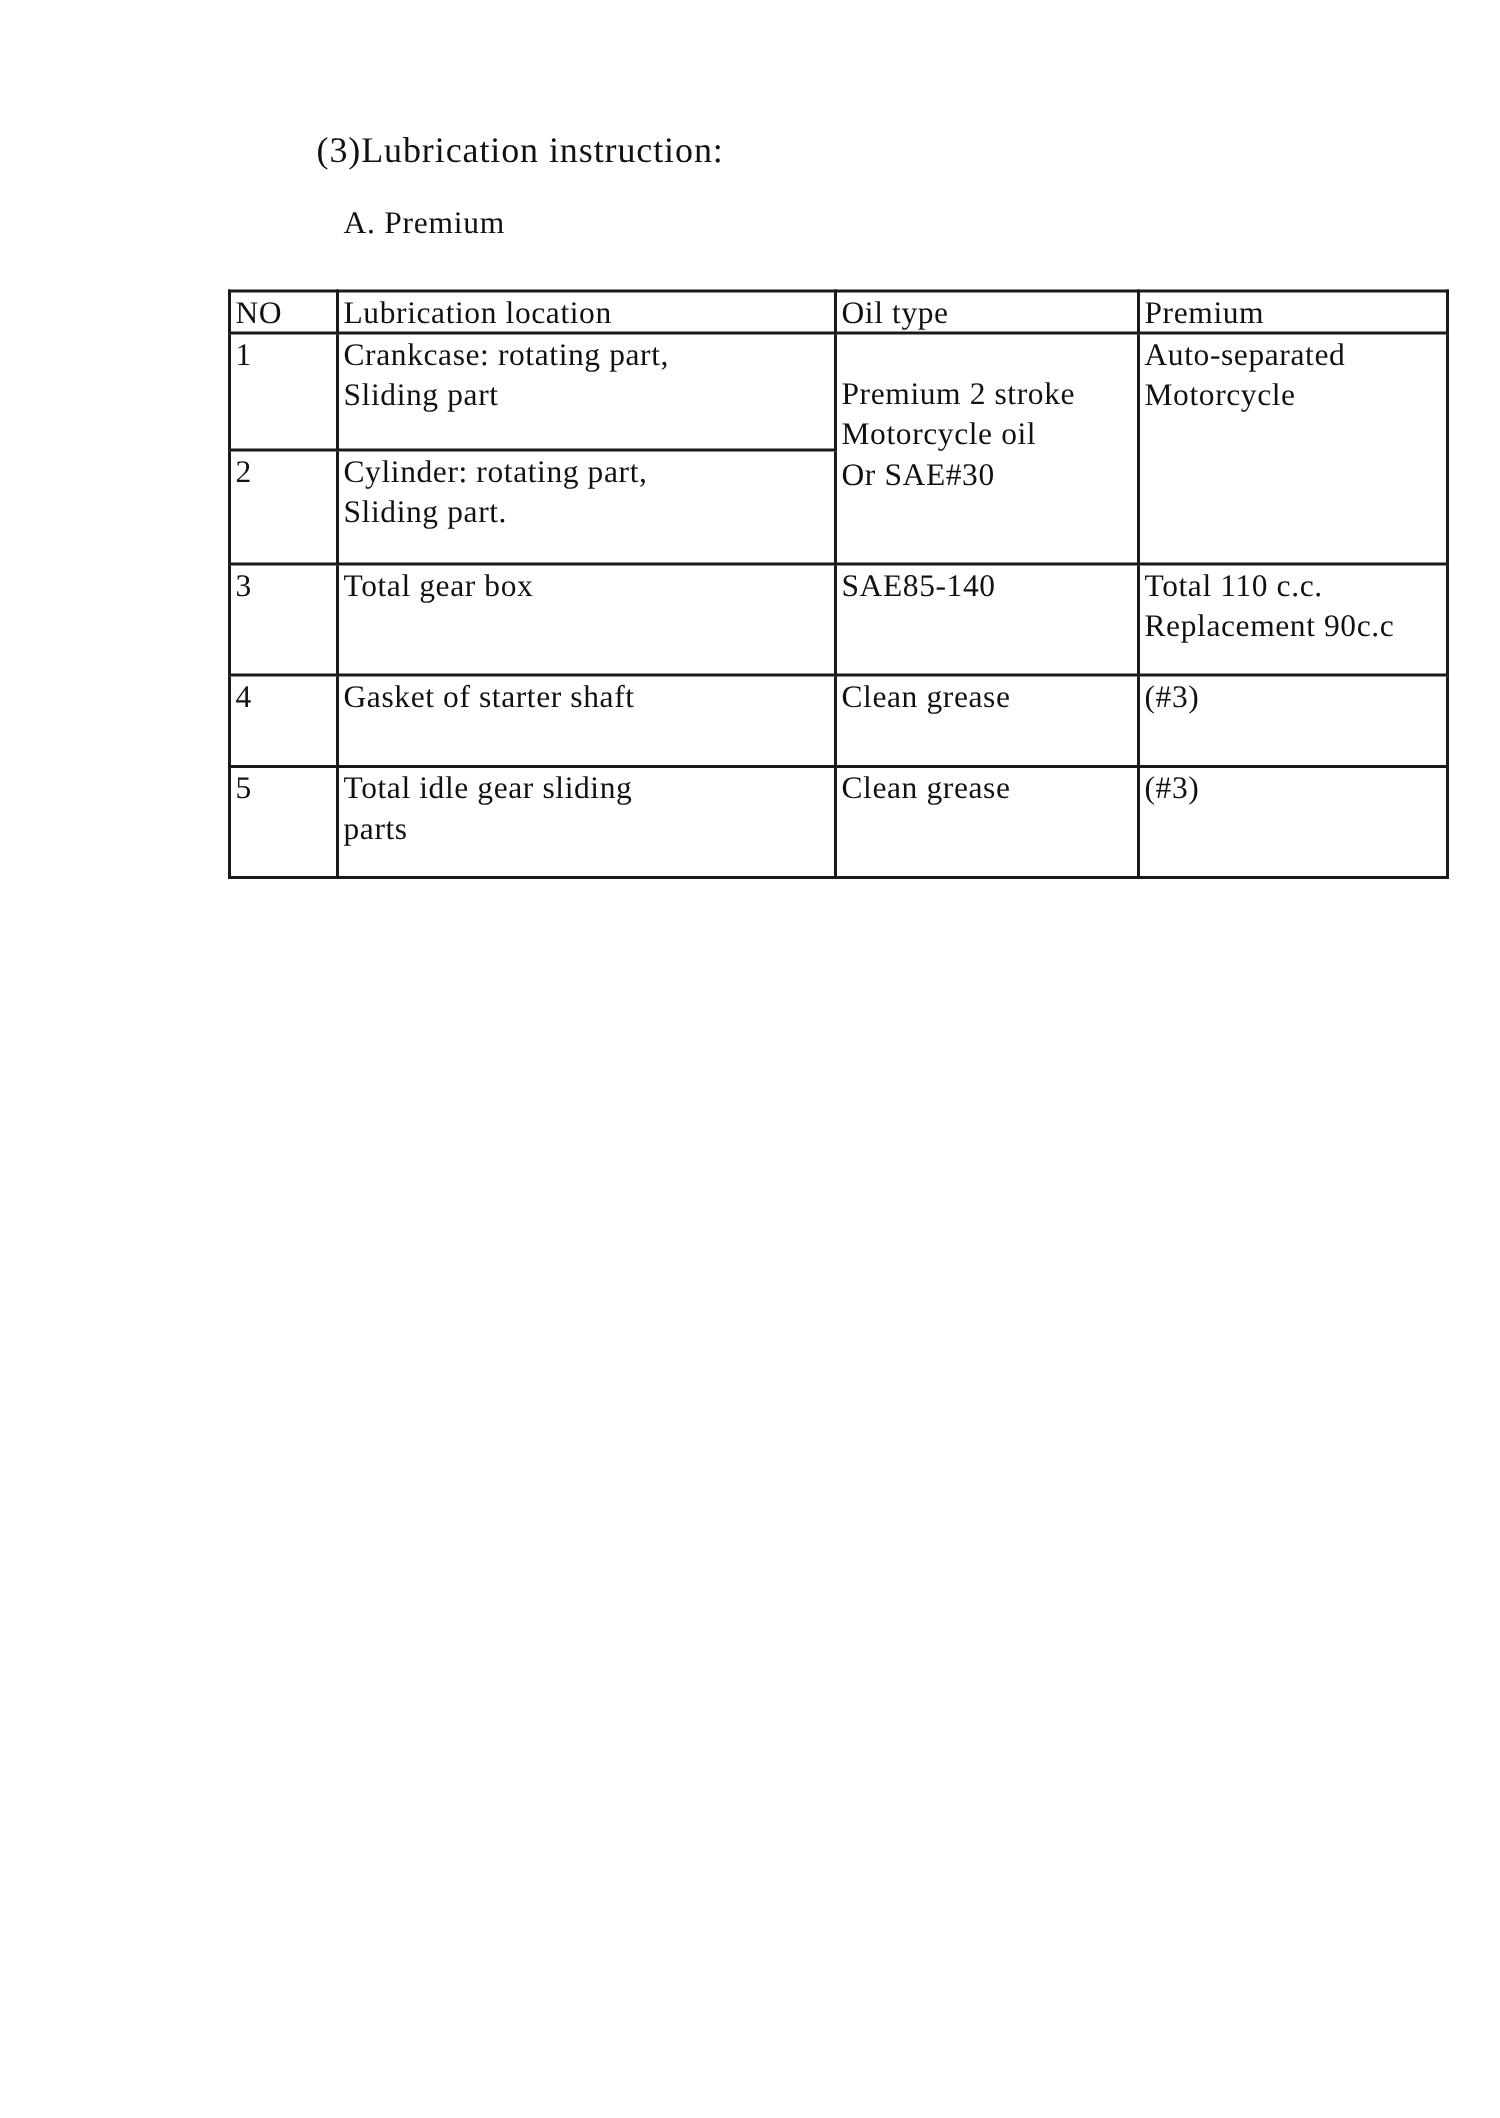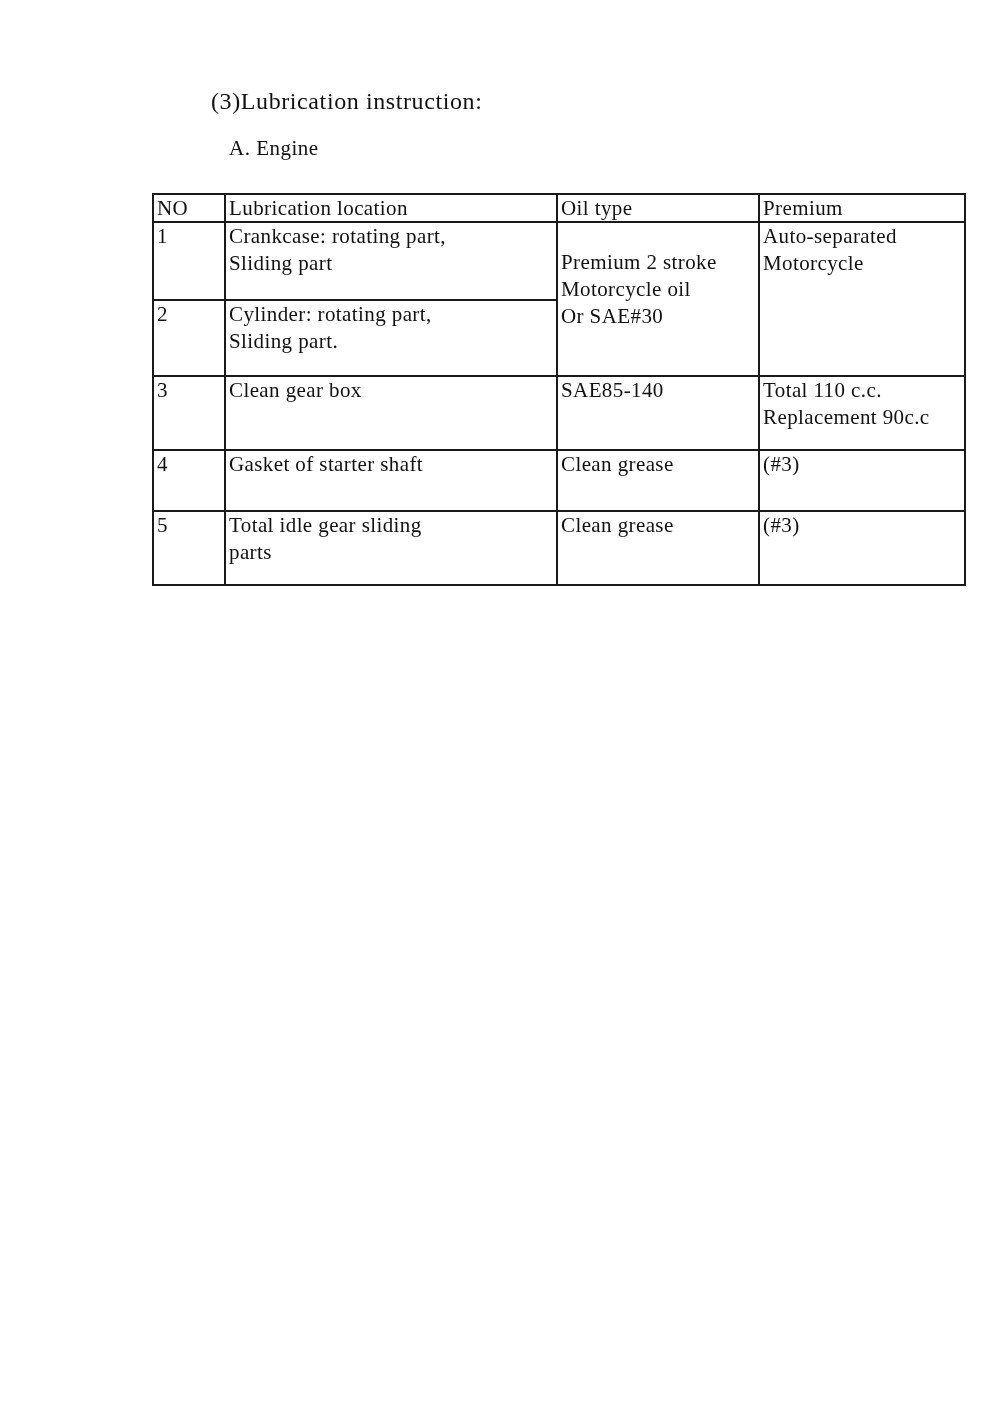--- a/index.html
+++ b/index.html
@@ -61,21 +61,21 @@
     tr.r1 td { height: 76px; }
     tr.r2 td { height: 74px; }
     tr.r3 td { height: 72px; }
     tr.r4 td { height: 59px; }
     tr.r5 td { height: 72px; }
   </style>
 </head>
 <body>
 
 <div class="heading">(3)Lubrication instruction:</div>
-<div class="subheading">A. Engine</div>
+<div class="subheading">A. Premium</div>
 
 <table class="lub">
   <colgroup>
     <col class="c-no">
     <col class="c-loc">
     <col class="c-oil">
     <col class="c-rem">
   </colgroup>
   <tbody>
     <tr class="r-head">
@@ -94,21 +94,21 @@
       <td rowspan="2">Auto-separated
 Motorcycle</td>
     </tr>
     <tr class="r2">
       <td>2</td>
       <td>Cylinder: rotating part,
 Sliding part.</td>
     </tr>
     <tr class="r3">
       <td>3</td>
-      <td>Clean gear box</td>
+      <td>Total gear box</td>
       <td>SAE85-140</td>
       <td>Total 110 c.c.
 Replacement 90c.c</td>
     </tr>
     <tr class="r4">
       <td>4</td>
       <td>Gasket of starter shaft</td>
       <td>Clean grease</td>
       <td>(#3)</td>
     </tr>

